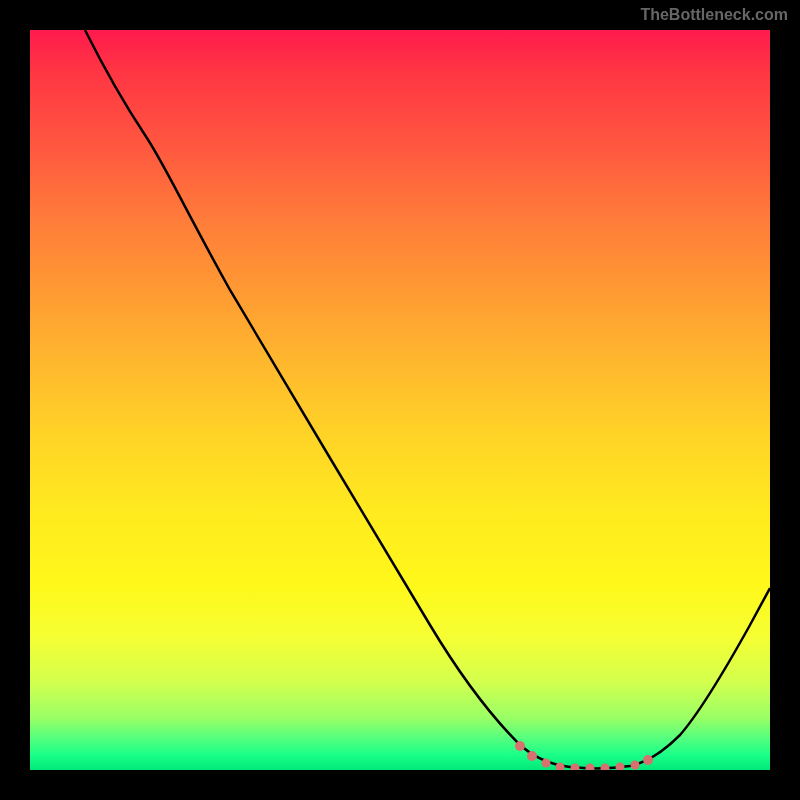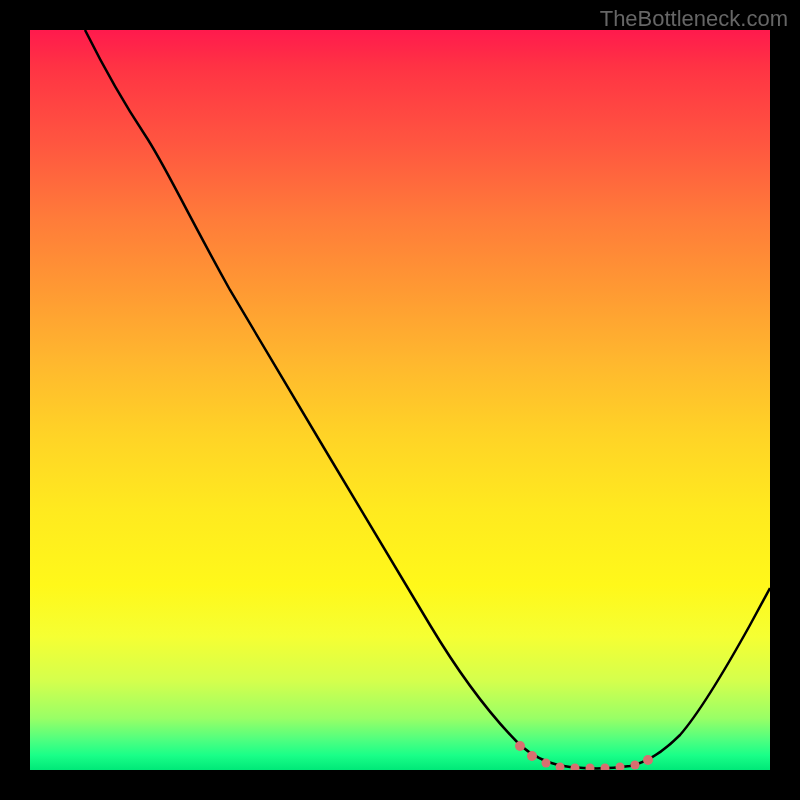--- a/index.html
+++ b/index.html
@@ -8,22 +8,22 @@
       height: 800px;
       background: #000;
       position: relative;
       font-family: Arial, sans-serif;
     }
     .watermark {
       position: absolute;
       top: 6px;
       right: 12px;
       color: #666;
-      font-size: 22px;
-      font-weight: normal;
+      font-size: 16px;
+      font-weight: bold;
       z-index: 10;
     }
     .chart-area {
       position: absolute;
       top: 30px;
       left: 30px;
       width: 740px;
       height: 740px;
       background: linear-gradient(to bottom,
         #ff1a4d 0%,

